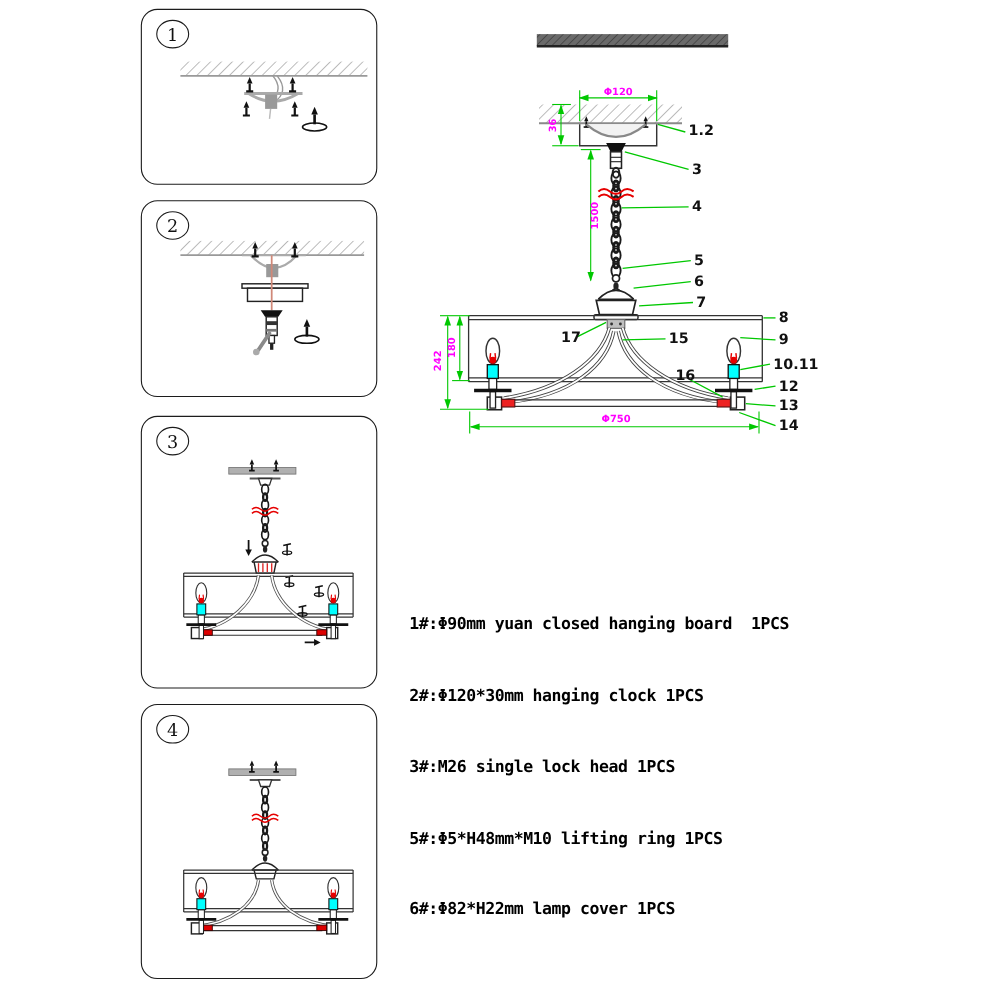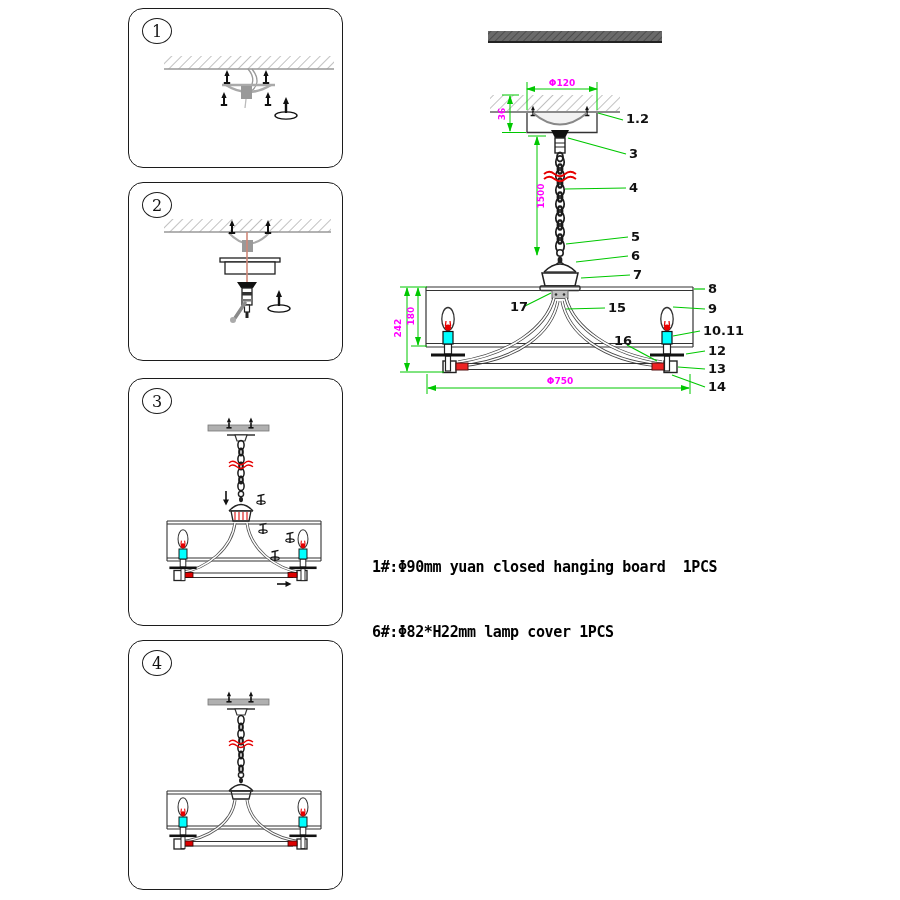--- a/index.html
+++ b/index.html
@@ -430,20 +430,23 @@
   <text class="callout" x="338" y="345">12</text>
   <text class="callout" x="338" y="363">13</text>
   <text class="callout" x="338" y="381">14</text>
   <text class="callout" x="238" y="302">15</text>
   <text class="callout" x="244" y="335">16</text>
   <text class="callout" x="140" y="301">17</text>
 </svg>
 
 <div id="parts">
   <div>1#:Φ90mm yuan closed hanging board  1PCS</div>
+  <div>2#:Φ120*30mm hanging clock 1PCS</div>
+  <div>3#:M26 single lock head 1PCS</div>
+  <div>5#:Φ5*H48mm*M10 lifting ring 1PCS</div>
   <div>6#:Φ82*H22mm lamp cover 1PCS</div>
   
   
   
   
   
   
   
   
   

